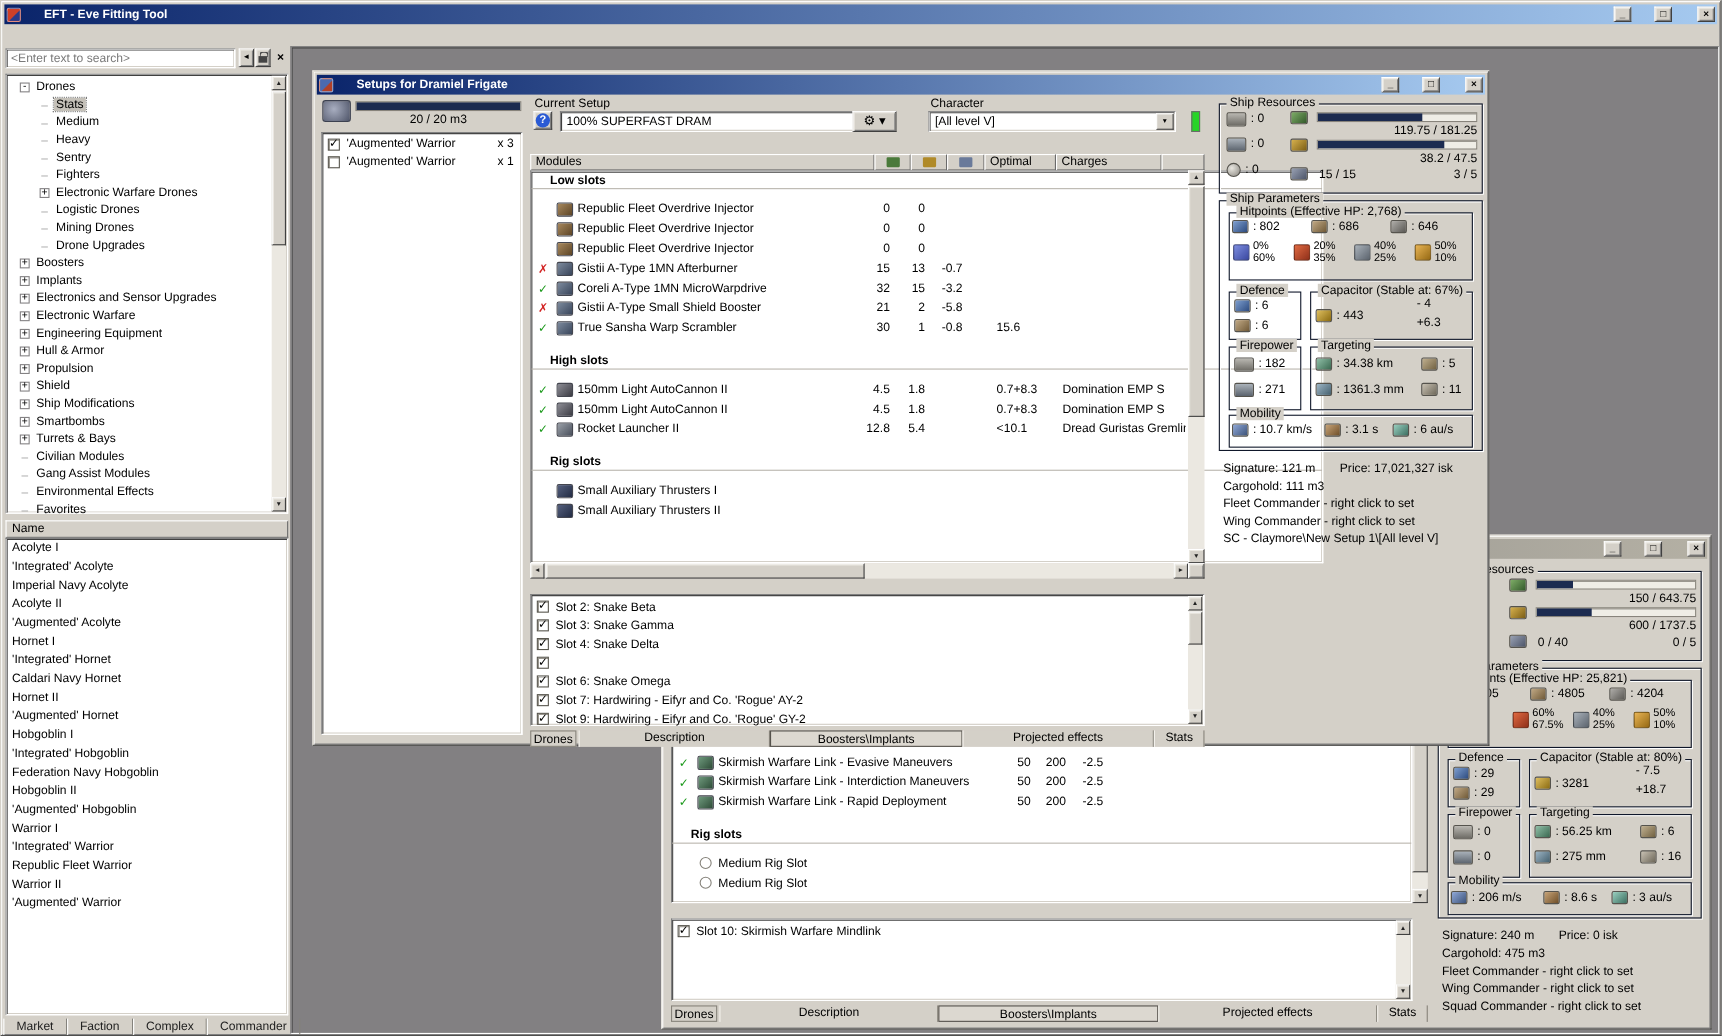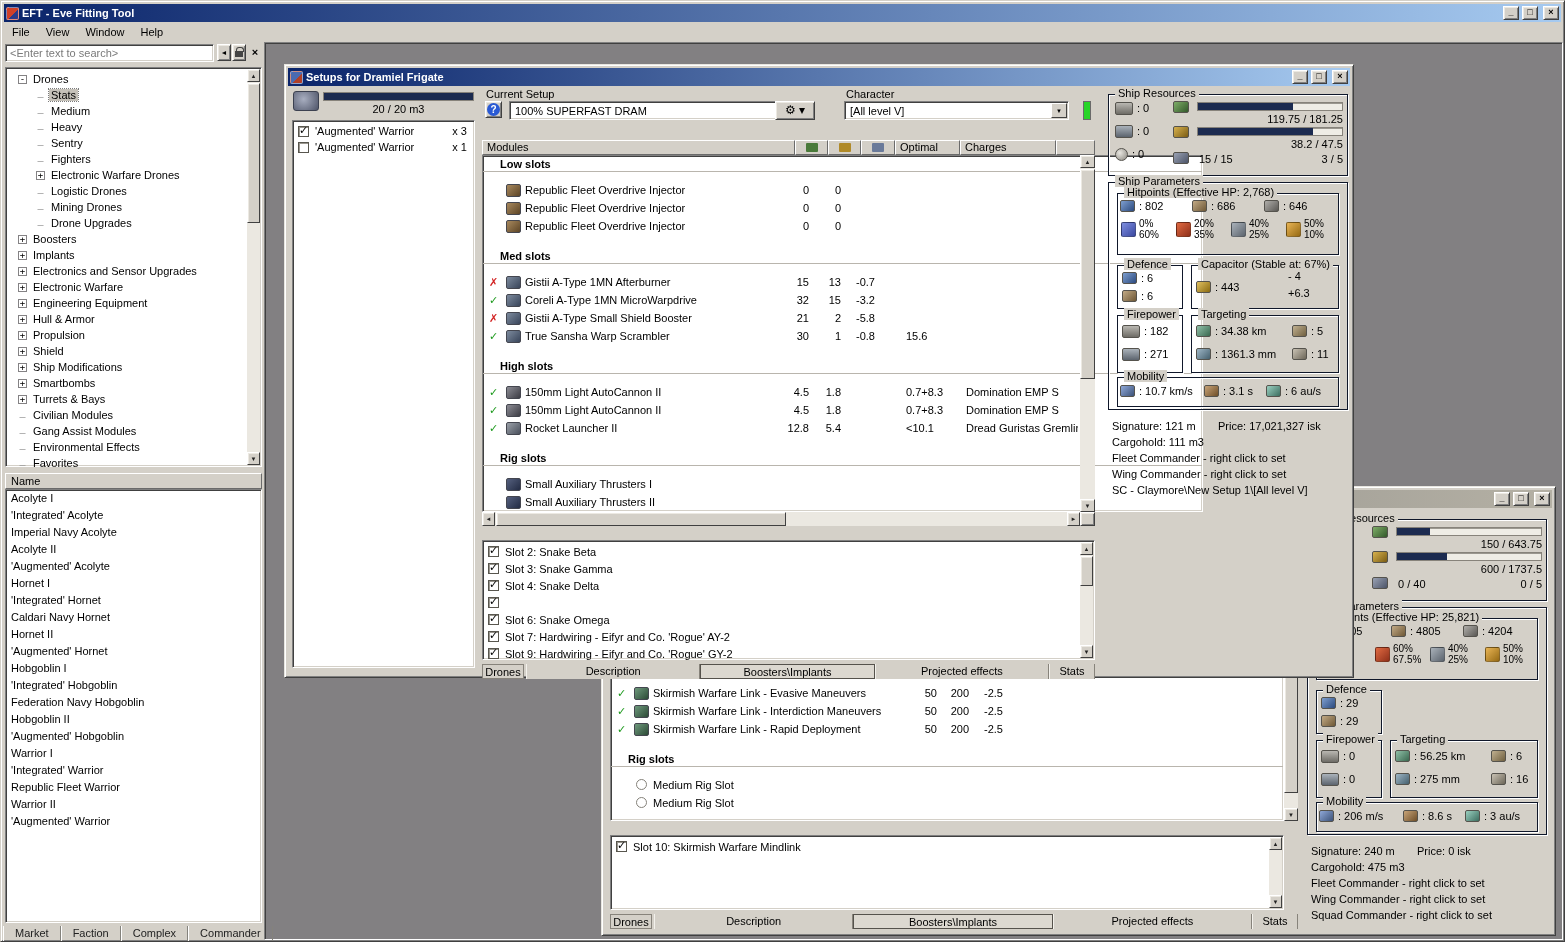--- a/index.html
+++ b/index.html
@@ -1,20 +1,20 @@
 <!DOCTYPE html>
 <html><head>
 <meta charset="utf-8">
 <style>
 *{margin:0;padding:0;box-sizing:border-box}
 html,body{width:1565px;height:942px}
 body{font:11px "Liberation Sans","DejaVu Sans",sans-serif;color:#000;background:#808080;overflow:hidden}
 .screen{position:relative;width:1565px;height:942px;background:#d4d0c8;border:1px solid;border-color:#d4d0c8 #404040 #404040 #d4d0c8;box-shadow:inset 1px 1px 0 #fff,inset -1px -1px 0 #808080;overflow:hidden}
 .abs{position:absolute}
-.titlebar{position:absolute;height:18px;display:flex;align-items:center;gap:3px;padding:0 2px;color:#fff;font-weight:bold;background:linear-gradient(90deg,#0a246a,#a6caf0)}
+.titlebar{position:absolute;height:18px;display:flex;align-items:center;gap:21px;padding:0 2px;color:#fff;font-weight:bold;background:linear-gradient(90deg,#0a246a,#a6caf0)}
 .titlebar.inactive{background:linear-gradient(90deg,#7d7d7d,#b4b0a4);color:#ececec}
 .tb-title{flex:1;white-space:nowrap;overflow:hidden}
 .tbtn{width:16px;height:14px;font-size:9px;line-height:11px;text-align:center;color:#000;font-weight:bold;background:#d4d0c8;border:1px solid;border-color:#fff #404040 #404040 #fff;box-shadow:inset 1px 1px 0 #ece9e2,inset -1px -1px 0 #808080;flex:0 0 auto}
 .appicon{width:13px;height:13px;border-radius:2px;background:linear-gradient(135deg,#d04028 55%,#2a3a8a 55%);border:1px solid rgba(255,255,255,.4);flex:0 0 auto}
 .winicon{width:13px;height:13px;border-radius:2px;background:linear-gradient(135deg,#4a6ab0 55%,#b04028 55%);border:1px solid rgba(255,255,255,.4);flex:0 0 auto}
 .menubar{display:flex;align-items:center;height:18px;background:#d4d0c8}
 .menuitem{padding:1px 8px}
 .sunken{background:#fff;border:1px solid;border-color:#808080 #fff #fff #808080;box-shadow:inset 1px 1px 0 #404040,inset -1px -1px 0 #d4d0c8}
 .btn{background:#d4d0c8;border:1px solid;border-color:#fff #404040 #404040 #fff;box-shadow:inset 1px 1px 0 #ece9e2,inset -1px -1px 0 #808080}
 .mdi{position:absolute;left:263px;top:41px;width:1299px;height:898px;background:#828082;border:1px solid;border-color:#808080 #fff #fff #808080;box-shadow:inset 1px 1px 0 #404040}
@@ -138,27 +138,20 @@
 
 <div class="screen">
 
   <div class="titlebar" style="left:3px;top:3px;right:3px">
     <span class="appicon"></span>
     <span class="tb-title">EFT - Eve Fitting Tool</span>
     <span class="tbtn">_</span>
     <span class="tbtn">□</span>
     <span class="tbtn" style="margin-left:2px">×</span>
   </div>
-  <div class="menubar abs" style="left:3px;top:22px;right:3px">
-
-  <span class="menuitem">File</span>
-      <span class="menuitem">View</span>
-      <span class="menuitem">Window</span>
-      <span class="menuitem">Help</span>
-    </div>
 
   <div class="mdi"></div>
 
   <div class="searchbox sunken" style="left:4px;top:43px;width:209px;height:18px">
     <span class="ph">&lt;Enter text to search&gt;</span>
   </div>
   <span class="btn smallbtn" style="left:216px;top:43px">◄</span>
   <span class="btn smallbtn" style="left:231px;top:43px"><span class="lockico"></span></span>
   <span class="xbtn" style="left:247px;top:44px">×</span>
 
@@ -514,20 +507,29 @@
       <span class="legend">Defence</span>
       <div class="prow" style="left:4px;top:4px">
               <span class="pico ico-defshield"></span>
               <span>: 29</span>
             </div>
       <div class="prow" style="left:4px;top:22px">
               <span class="pico ico-defarmor"></span>
               <span>: 29</span>
             </div>
     </div>
+    <div class="gbox" style="left:82px;top:82px;width:148px;height:44px">
+      <span class="legend">Capacitor (Stable at: 80%)</span>
+      <div class="prow" style="left:4px;top:13px">
+              <span class="pico ico-cap"></span>
+              <span>: 3281</span>
+            </div>
+      <div class="abs" style="left:96px;top:4px">- 7.5</div>
+      <div class="abs" style="left:96px;top:21px">+18.7</div>
+    </div>
     <div class="gbox" style="left:8px;top:132px;width:66px;height:58px">
       <span class="legend">Firepower</span>
       <div class="prow" style="left:4px;top:7px">
               <span class="pico ico-turret"></span>
               <span>: 0</span>
             </div>
       <div class="prow" style="left:4px;top:30px">
               <span class="pico ico-launcher"></span>
               <span>: 0</span>
             </div>
@@ -682,31 +684,20 @@
             <span class="st"></span>
             <span class="mico low"></span>
             <span class="mname">Republic Fleet Overdrive Injector</span>
             <span class="v v1">0</span>
             <span class="v v2">0</span>
             <span class="v v3"></span>
             <span class="v opt"></span>
             <span class="v chg"></span>
           </div>
 
-          <div class="mrow sec">
-            <span class="secname">Med slots</span>
-            <span class="st"></span>
-
-            <span class="mname"></span>
-            <span class="v v1"></span>
-            <span class="v v2"></span>
-            <span class="v v3"></span>
-            <span class="v opt"></span>
-            <span class="v chg"></span>
-          </div>
 
           <div class="mrow">
             <span class="secname"></span>
             <span class="st bad">✗</span>
             <span class="mico med"></span>
             <span class="mname">Gistii A-Type 1MN Afterburner</span>
             <span class="v v1">15</span>
             <span class="v v2">13</span>
             <span class="v v3">-0.7</span>
             <span class="v opt"></span>

